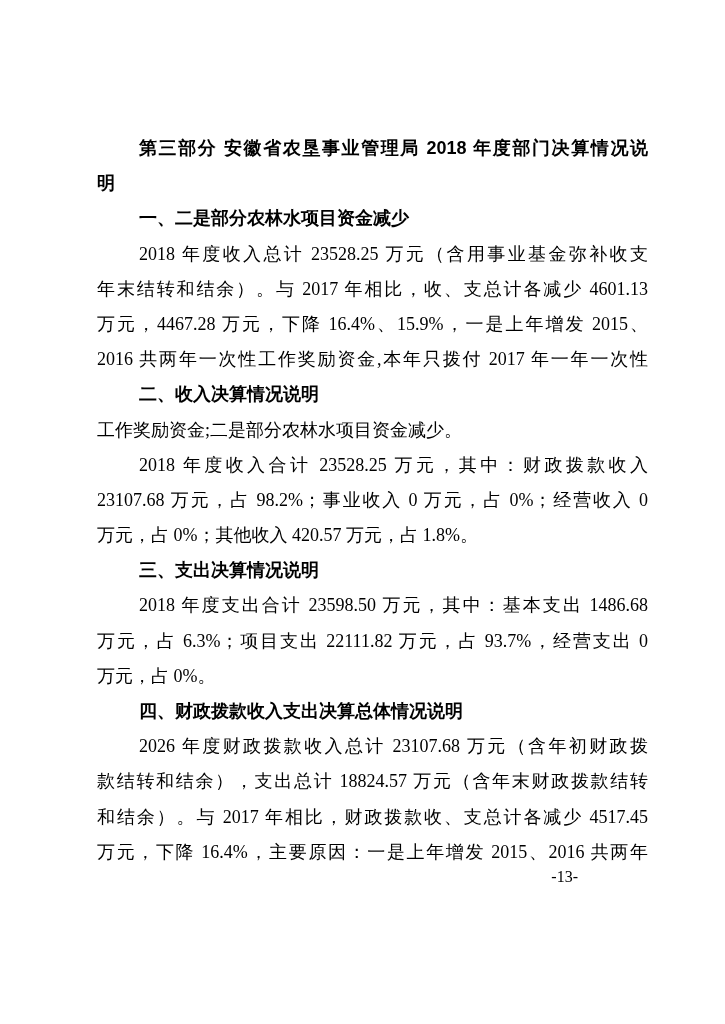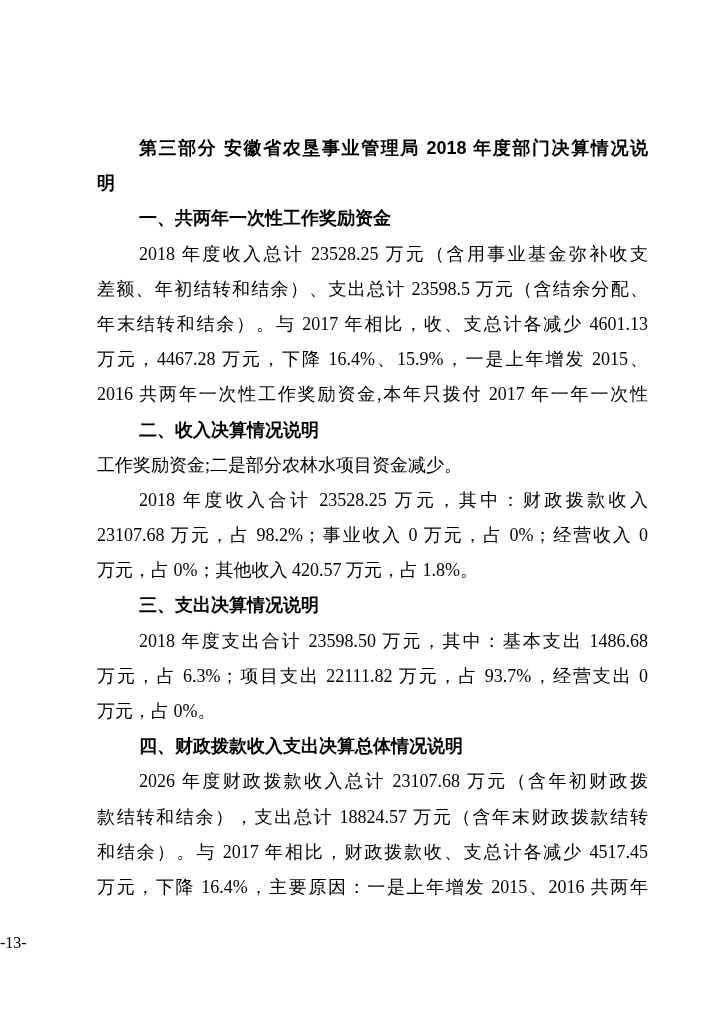--- a/index.html
+++ b/index.html
@@ -35,39 +35,38 @@
   .ln.indent {
     text-indent: 42px;
   }
   .ln.fill {
     text-align: justify;
     text-align-last: justify;
   }
   .page-footer {
     position: absolute;
     left: 0;
-    top: 933px;
+    top: 867px;
     width: 578px;
-    text-align: left;
+    text-align: right;
     font-size: 16px;
     line-height: 20px;
     font-family: "Liberation Serif", serif;
     color: #000000;
   }
 </style>
 </head>
 <body>
 
 <div class="page">
   <div class="content">
     <div class="ln bold indent fill">第三部分 安徽省农垦事业管理局 2018 年度部门决算情况说</div>
     <div class="ln bold">明</div>
-    <div class="ln bold indent">一、共两年一次性工作奖励资金</div>
+    <div class="ln bold indent">一、二是部分农林水项目资金减少</div>
     <div class="ln indent fill">2018 年度收入总计 23528.25 万元（含用事业基金弥补收支</div>
-    <div class="ln fill">差额、年初结转和结余）、支出总计 23598.5 万元（含结余分配、</div>
     <div class="ln fill">年末结转和结余）。与 2017 年相比，收、支总计各减少 4601.13</div>
     <div class="ln fill">万元，4467.28 万元，下降 16.4%、15.9%，一是上年增发 2015、</div>
     <div class="ln fill">2016 共两年一次性工作奖励资金,本年只拨付 2017 年一年一次性</div>
     <div class="ln bold indent">二、收入决算情况说明</div>
     <div class="ln">工作奖励资金;二是部分农林水项目资金减少。</div>
     <div class="ln indent fill">2018 年度收入合计 23528.25 万元，其中：财政拨款收入</div>
     <div class="ln fill">23107.68 万元，占 98.2%；事业收入 0 万元，占 0%；经营收入 0</div>
     <div class="ln">万元，占 0%；其他收入 420.57 万元，占 1.8%。</div>
     <div class="ln bold indent">三、支出决算情况说明</div>
     <div class="ln indent fill">2018 年度支出合计 23598.50 万元，其中：基本支出 1486.68</div>

